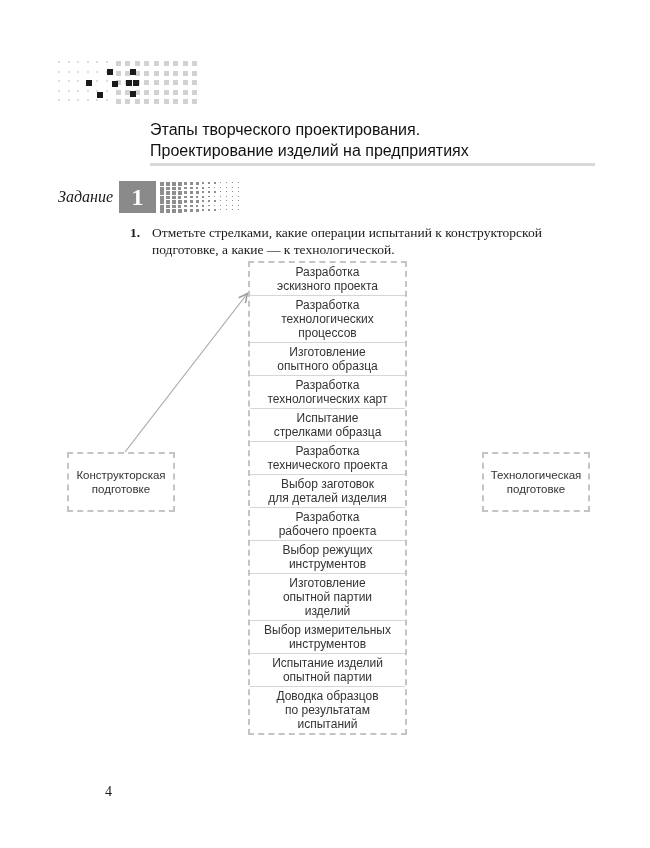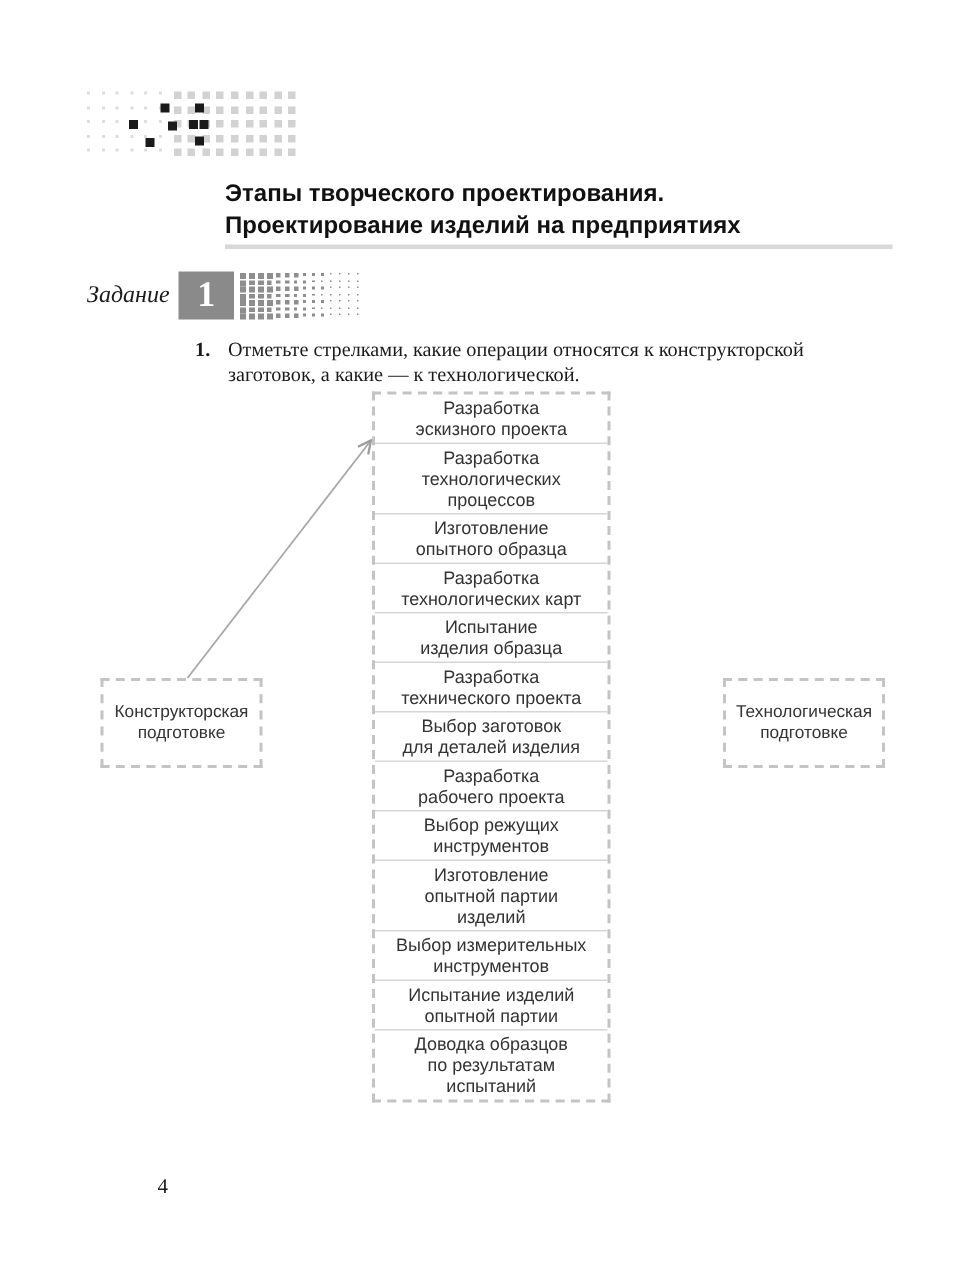--- a/index.html
+++ b/index.html
@@ -8,21 +8,21 @@
 
   
   #header-bar{position:absolute;left:120px;top:62px;width:474px;height:43px;
               background:#d8d8d8;display:flex;align-items:center;}
   #header-title{font-family:"Liberation Sans",sans-serif;font-weight:bold;
                 font-size:20px;color:#111;padding-left:30px;letter-spacing:.2px;}
   .decor-sq{position:absolute;}
 
   
   #subtitle{position:absolute;left:150px;top:119px;width:447px;
-            font-weight:bold;font-size:16px;line-height:21px;color:#111;
+            font-weight:normal;font-size:16px;line-height:21px;color:#111;
             white-space:pre-line;}
   #subtitle-rule{position:absolute;left:150px;top:163px;width:445px;height:3px;
                  background:#d8d8d8;}
 
   
   #task-row{position:absolute;left:58px;top:181px;height:32px;display:flex;align-items:center;}
   #task-label{font-family:"Liberation Serif",serif;font-style:italic;font-size:16px;
               color:#1a1a1a;margin-right:6px;}
   #task-num-box{width:37px;height:32px;background:#8a8a8a;display:flex;align-items:center;
                 justify-content:center;}
@@ -254,21 +254,21 @@
         <i class="decor-sq" style="left: 56px; top: 28px; width: 1.7px; height: 1.7px; background: rgb(142, 142, 142);"></i>
         <i class="decor-sq" style="left: 62px; top: 28px; width: 1.4px; height: 1.4px; background: rgb(142, 142, 142);"></i>
         <i class="decor-sq" style="left: 68px; top: 28px; width: 1.1px; height: 1.1px; background: rgb(142, 142, 142);"></i>
         <i class="decor-sq" style="left: 74px; top: 28px; width: 0.8px; height: 0.8px; background: rgb(142, 142, 142);"></i>
         <i class="decor-sq" style="left: 80px; top: 28px; width: 0.8px; height: 0.8px; background: rgb(142, 142, 142);"></i>
       </span>
   </div>
 
   <div id="instruction">
     <span id="instruction-num">1.</span>
-    <span id="instruction-text">Отметьте стрелками, какие операции относятся к конструкторской заготовок, а какие — к технологической.</span>
+    <span id="instruction-text">Отметьте стрелками, какие операции испытаний к конструкторской подготовке, а какие — к технологической.</span>
   </div>
 
   <svg id="arrow-svg" viewBox="0 0 650 848">
     <defs>
       <marker id="ah" viewBox="0 0 10 10" refX="8.5" refY="5" markerWidth="9" markerHeight="9" orient="auto-start-reverse">
         <path d="M1,1 L9,5 L1,9" fill="none" stroke="#9d9d9d" stroke-width="1.4"></path>
       </marker>
     </defs>
     <line x1="125" y1="452" x2="247" y2="294" stroke="#a8a8a8" stroke-width="1.2" marker-end="url(#ah)"></line>
   </svg>
@@ -277,21 +277,21 @@
       <div class="step">Разработка
 эскизного проекта</div>
       <div class="step">Разработка
 технологических
 процессов</div>
       <div class="step">Изготовление
 опытного образца</div>
       <div class="step">Разработка
 технологических карт</div>
       <div class="step">Испытание
-изделия образца</div>
+стрелками образца</div>
       <div class="step">Разработка
 технического проекта</div>
       <div class="step">Выбор заготовок
 для деталей изделия</div>
       <div class="step">Разработка
 рабочего проекта</div>
       <div class="step">Выбор режущих
 инструментов</div>
       <div class="step">Изготовление
 опытной партии

